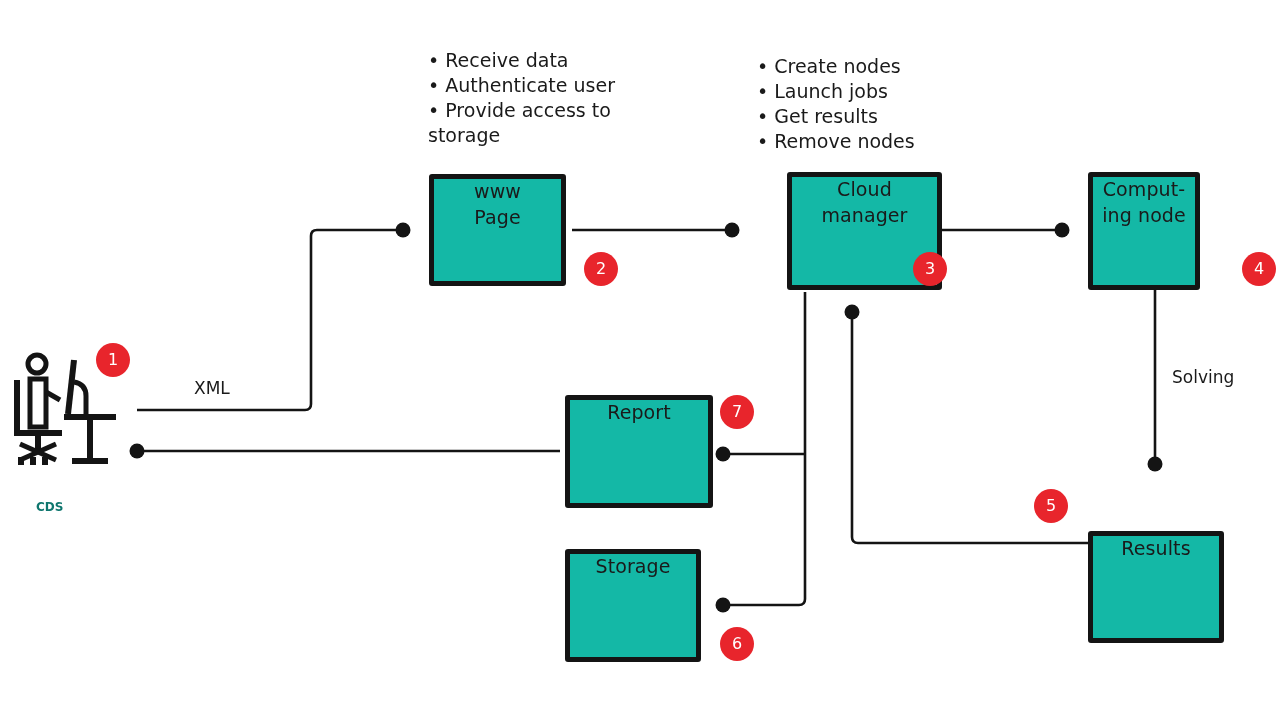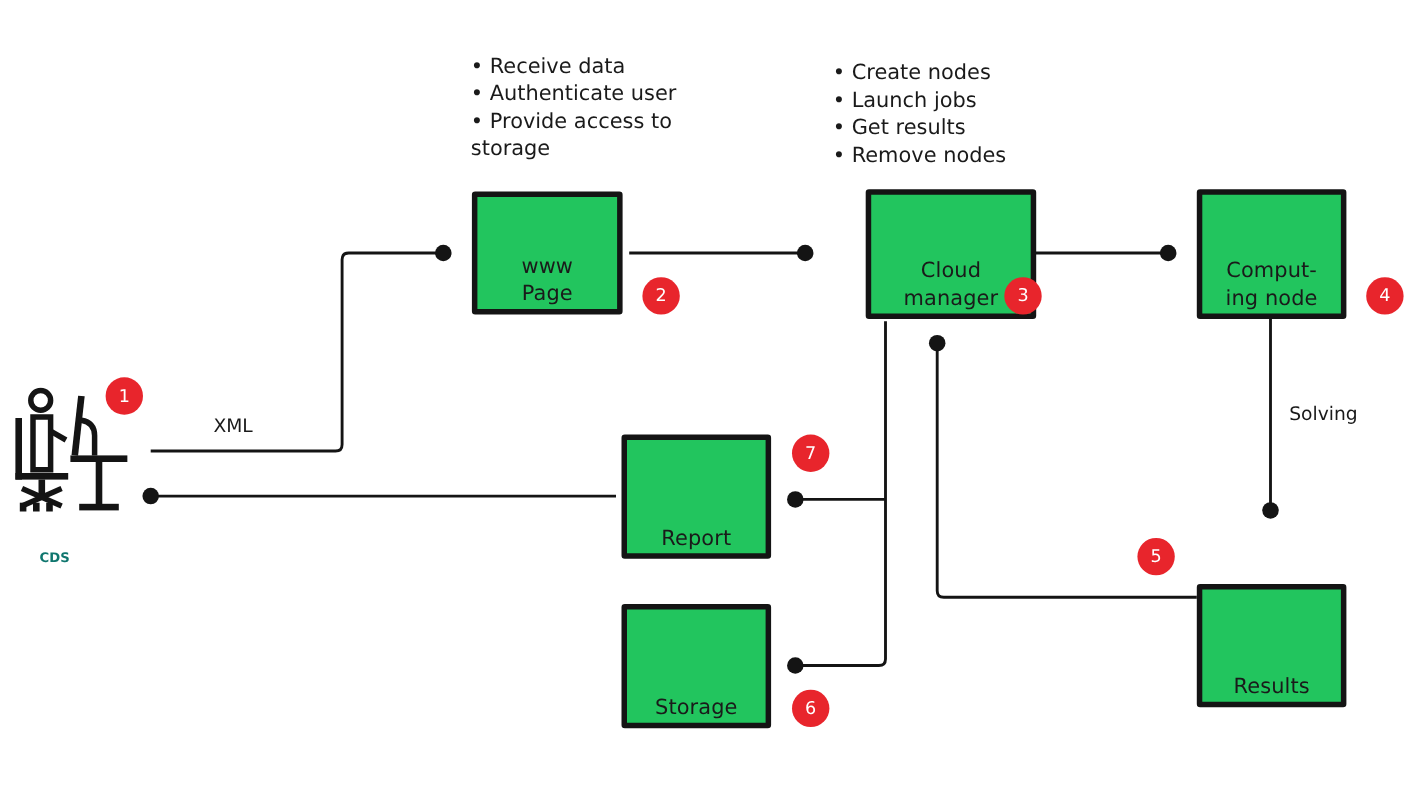--- a/index.html
+++ b/index.html
@@ -26,25 +26,25 @@
     top: 0;
     width: 1280px;
     height: 720px;
     pointer-events: none;
   }
 
   
   .box {
     position: absolute;
     box-sizing: border-box;
-    background: #22c55e;
+    background: #14b8a6;
     border: 5px solid #141414;
     border-radius: 3px;
     display: flex;
-    align-items: flex-end;
+    align-items: flex-start;
     justify-content: center;
     text-align: center;
     font-size: 19px;
     line-height: 1.35;
     color: #1a1a1a;
     letter-spacing: 0.1px;
   }
   .box .lbl { display: block; white-space: pre-line; }
 
   
@@ -177,26 +177,26 @@
   <div class="box" style="left:429px; top:174px; width:137px; height:112px;">
     <span class="lbl">www
 Page</span>
   </div>
 
   <div class="box" style="left:759px; top:172px; width:155px; height:118px;margin-left:28px;">
     <span class="lbl">Cloud
 manager</span>
   </div>
 
-  <div class="box" style="left:1088px; top:172px; width:136px; height:118px;">
+  <div class="box" style="left:1088px; top:172px; width:112px; height:118px;">
     <span class="lbl">Comput-
 ing node</span>
   </div>
 
-  <div class="box" style="left:565px; top:395px; width:136px; height:113px;">
+  <div class="box" style="left:565px; top:395px; width:148px; height:113px;">
     <span class="lbl">Report</span>
   </div>
 
   <div class="box" style="left:565px; top:549px; width:136px; height:113px;">
     <span class="lbl">Storage</span>
   </div>
 
   <div class="box" style="left:1088px; top:488px; width:136px; height:112px;margin-top:43px;">
     <span class="lbl">Results</span>
   </div>

